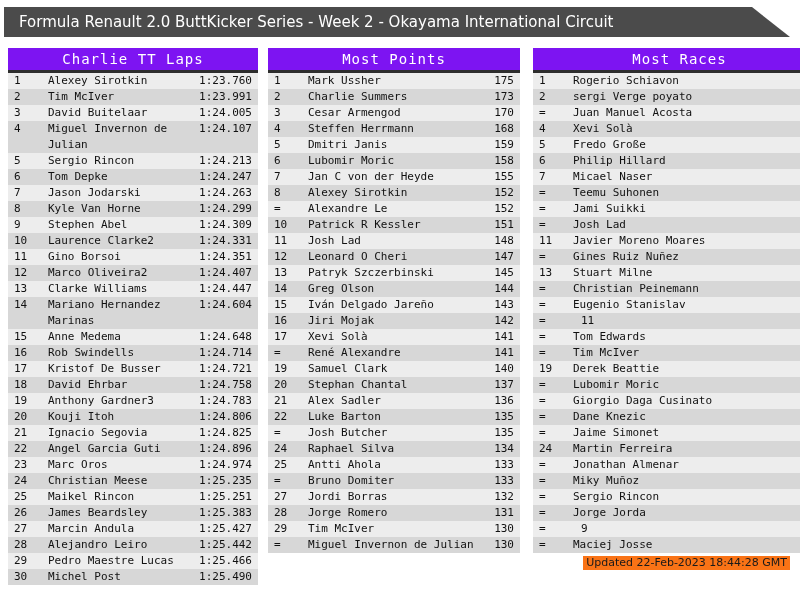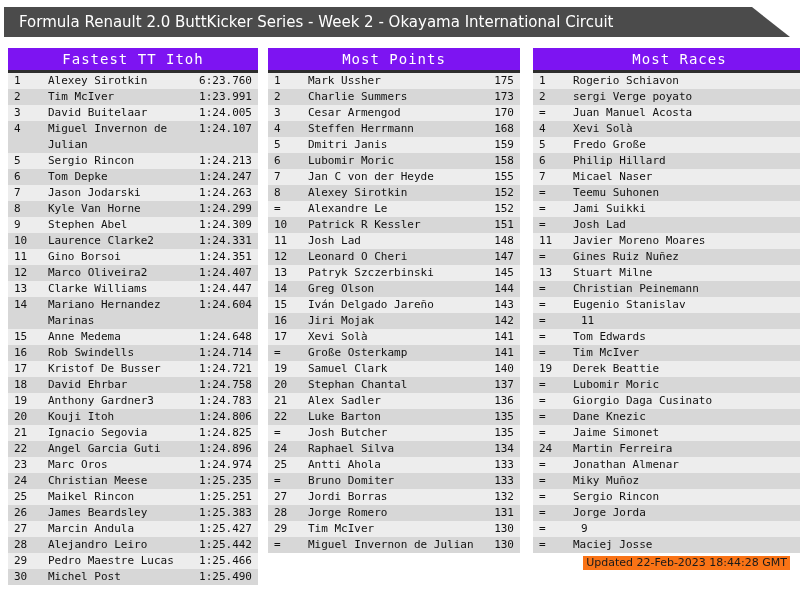--- a/index.html
+++ b/index.html
@@ -79,26 +79,26 @@
     padding: 0 3px;
     white-space: nowrap;
   }
 </style>
 </head>
 <body>
 
 <div class="titlebar">Formula Renault 2.0 ButtKicker Series - Week 2 - Okayama International Circuit</div>
 
 <div class="col col1">
-  <div class="col-header">Fastest TT Itoh</div>
+  <div class="col-header">Charlie TT Laps</div>
   <div class="col-body">
       <div class="row">
         <span class="rank">1</span>
         <span class="name">Alexey Sirotkin</span>
-        <span class="val">6:23.760</span>
+        <span class="val">1:23.760</span>
       </div>
       <div class="row">
         <span class="rank">2</span>
         <span class="name">Tim McIver</span>
         <span class="val">1:23.991</span>
       </div>
       <div class="row">
         <span class="rank">3</span>
         <span class="name">David Buitelaar</span>
         <span class="val">1:24.005</span>
@@ -324,21 +324,21 @@
         <span class="name">Jiri Mojak</span>
         <span class="val">142</span>
       </div>
       <div class="row">
         <span class="rank">17</span>
         <span class="name">Xevi Solà</span>
         <span class="val">141</span>
       </div>
       <div class="row">
         <span class="rank">=</span>
-        <span class="name">Große Osterkamp</span>
+        <span class="name">René Alexandre</span>
         <span class="val">141</span>
       </div>
       <div class="row">
         <span class="rank">19</span>
         <span class="name">Samuel Clark</span>
         <span class="val">140</span>
       </div>
       <div class="row">
         <span class="rank">20</span>
         <span class="name">Stephan Chantal</span>

